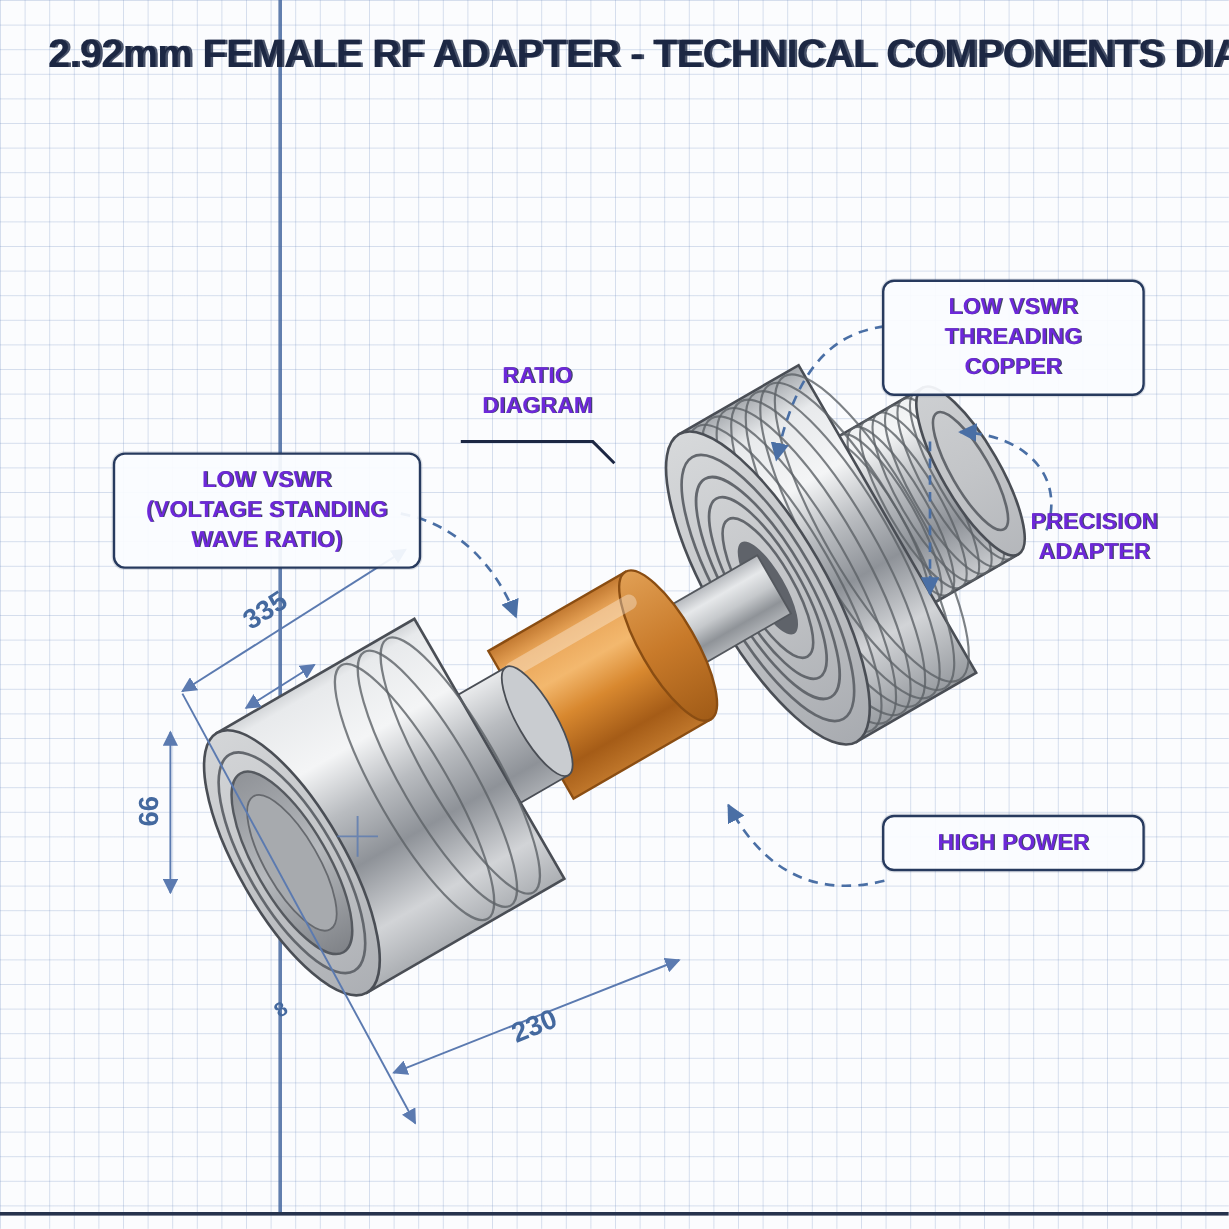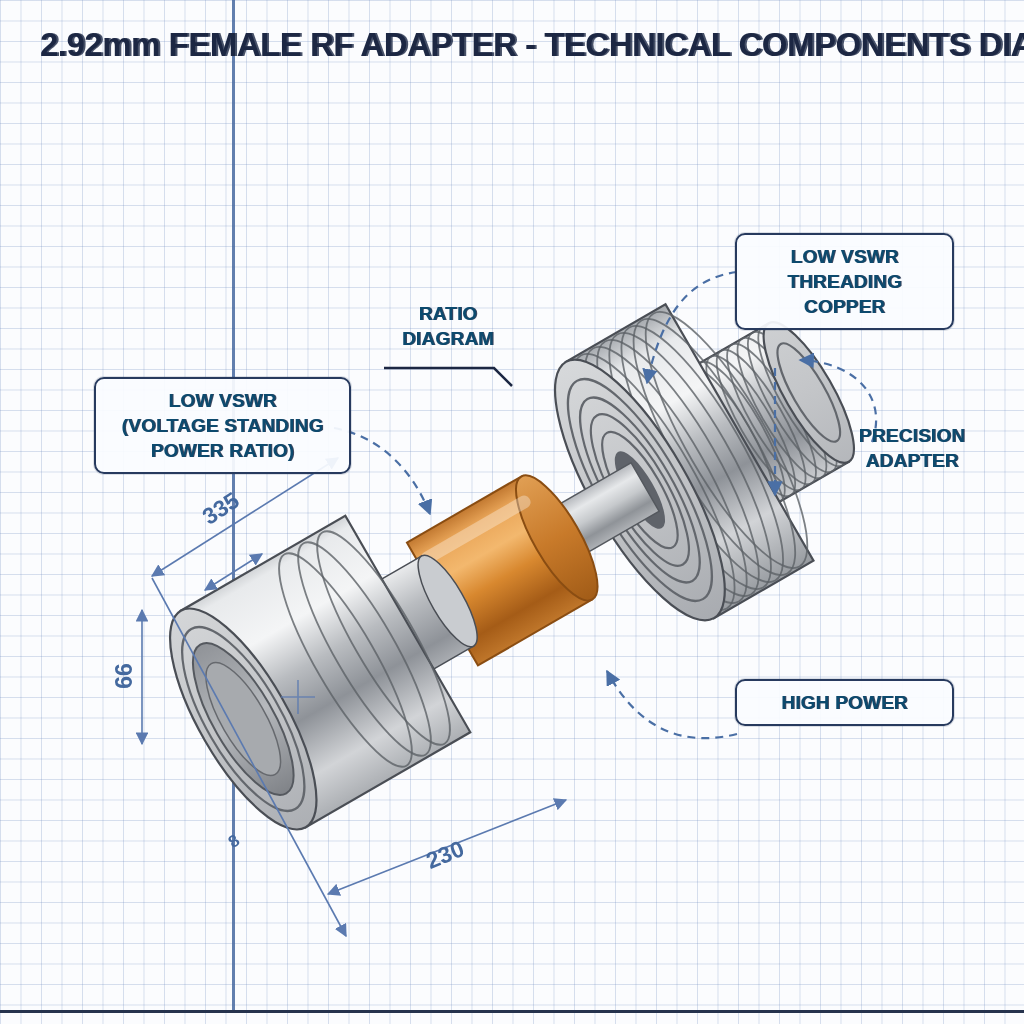--- a/index.html
+++ b/index.html
@@ -16,21 +16,21 @@
   .page{position:absolute;inset:0;}
   .v-rule{position:absolute;left:232px;top:0;width:2.5px;height:1012px;background:#4668a0;opacity:.85;}
   .h-rule{position:absolute;left:0;top:1010px;width:100%;height:3px;background:#26334d;}
   .title{
     position:absolute;left:40px;top:26px;
     font-size:33px;font-weight:bold;color:#1c2743;
     letter-spacing:-0.5px;white-space:nowrap;
     text-shadow:2px 0 0 rgba(28,39,67,.8);
   }
   .callout{
-    position:absolute;color:#0c4a6e;font-weight:bold;text-align:center;
+    position:absolute;color:#6d28d9;font-weight:bold;text-align:center;
     font-size:19px;line-height:1.32;letter-spacing:.2px;
     text-shadow:1px 0 0 rgba(28,39,67,.85);
   }
   .callout.box{
     border:2.5px solid #273a5e;border-radius:10px;
     background:rgba(250,252,255,.93);padding:9px 10px;
     box-shadow:0 0 0 1px rgba(39,58,94,.15);
   }
   svg{position:absolute;left:0;top:0;}
   .thread{fill:none;stroke:#5d6167;stroke-width:1.8;opacity:.8;}
@@ -196,20 +196,20 @@
   </div>
 
   <div class="callout" style="left:842px;top:423px;width:140px;">
     <div>PRECISION</div>
     <div>ADAPTER</div>
   </div>
 
   <div class="callout box" style="left:94px;top:377px;width:233px;">
     <div>LOW VSWR</div>
     <div>(VOLTAGE STANDING</div>
-    <div>POWER RATIO)</div>
+    <div>WAVE RATIO)</div>
   </div>
 
   <div class="callout box" style="left:735px;top:679px;width:195px;">
     <div>HIGH POWER</div>
   </div>
 
 </div>
 
 </body></html>

